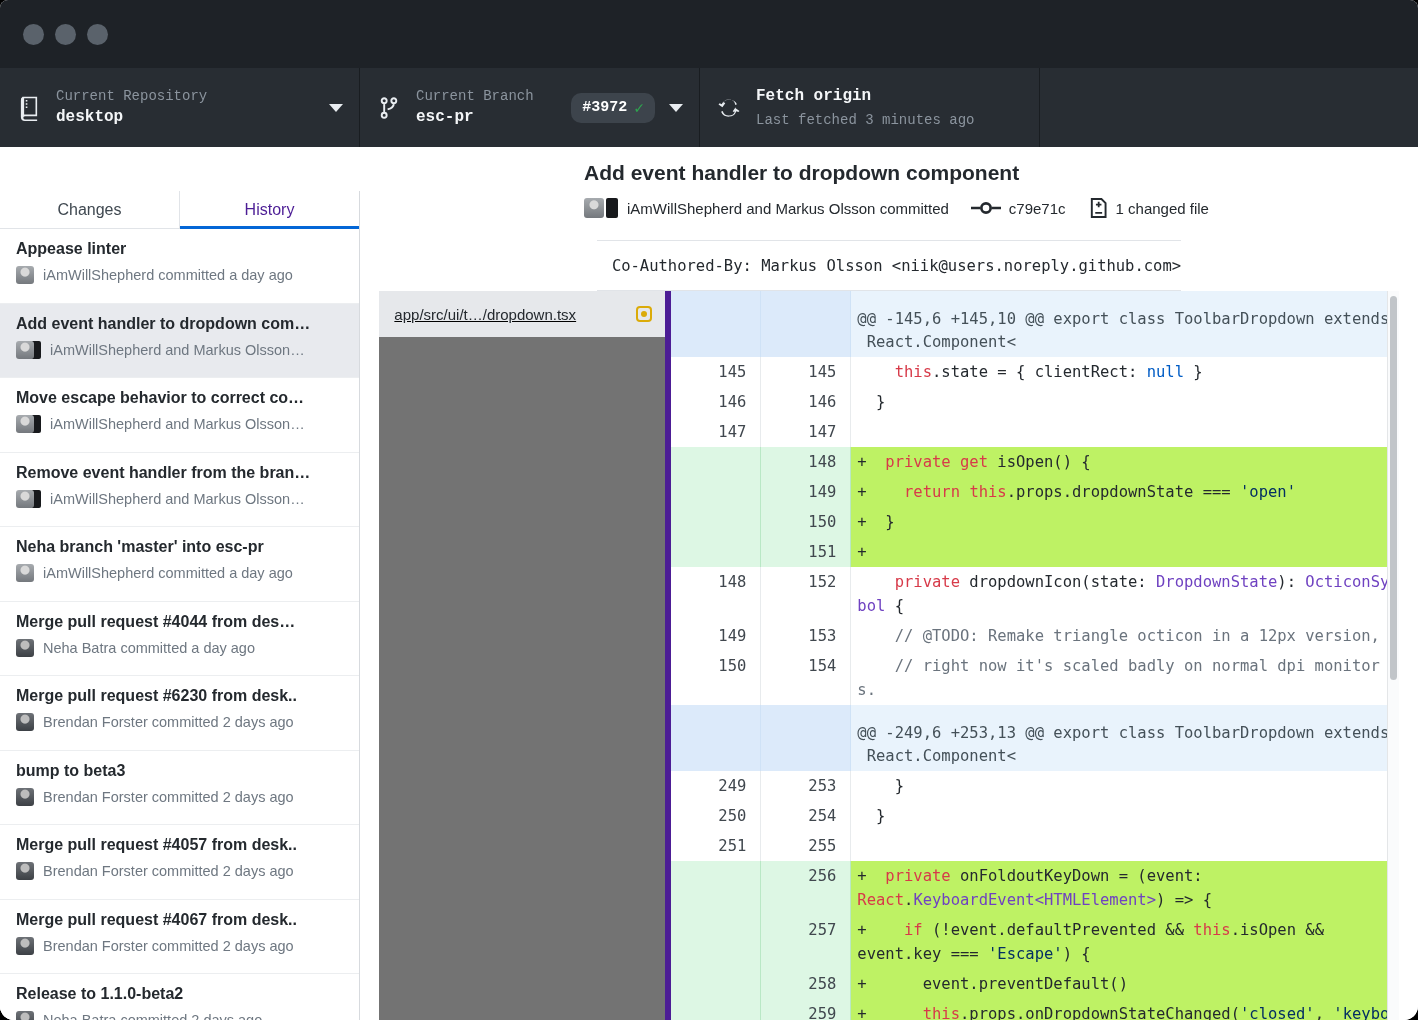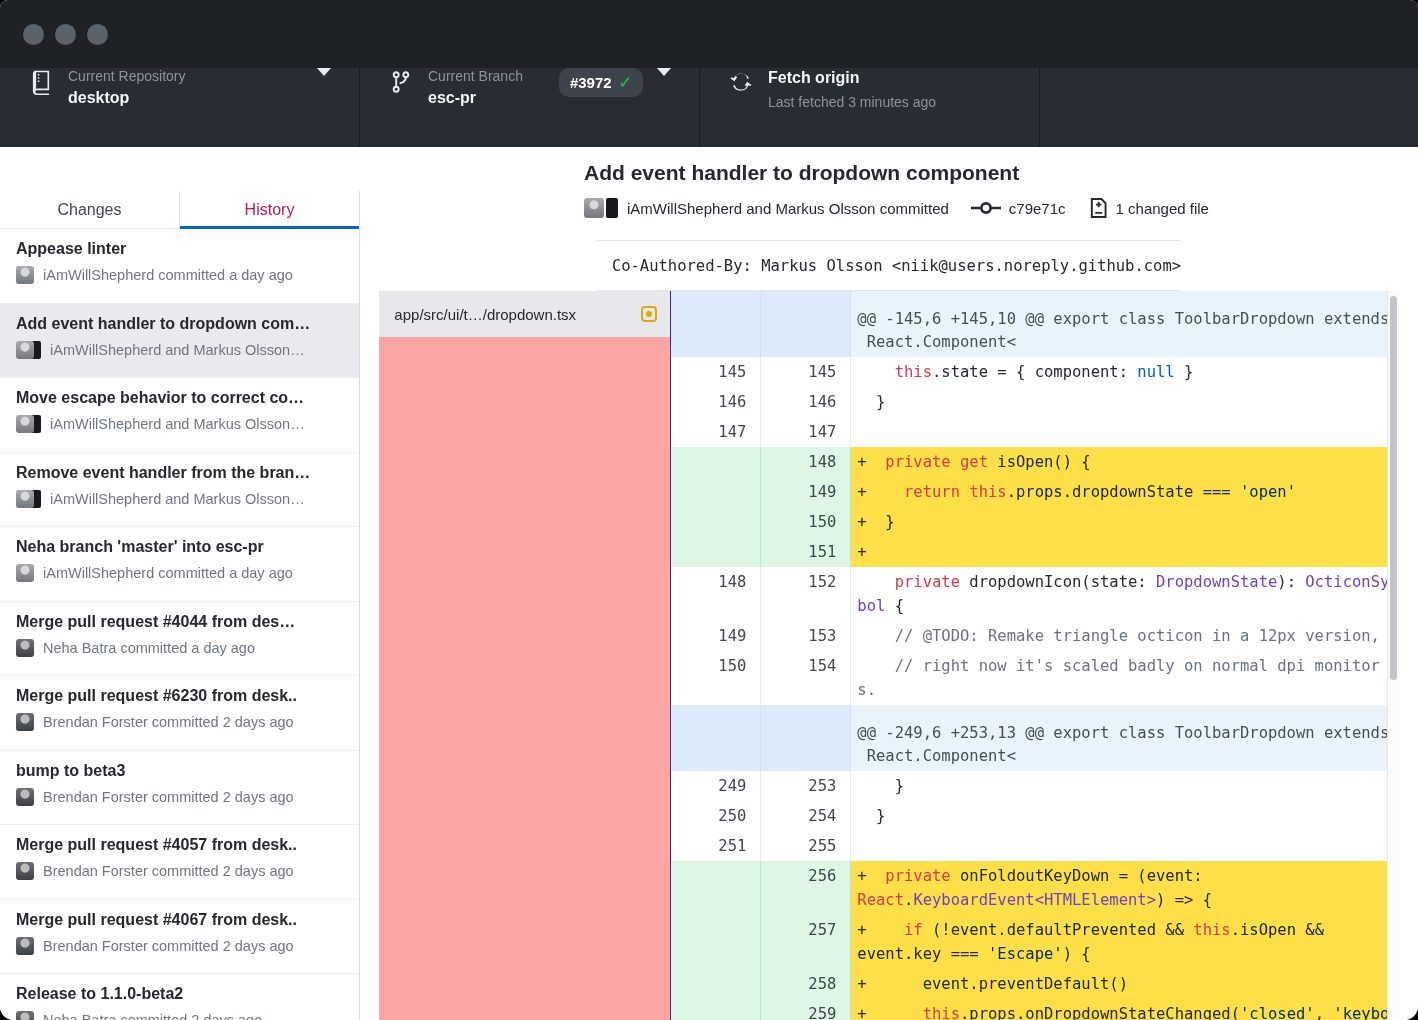--- a/index.html
+++ b/index.html
@@ -8,21 +8,21 @@
   .window { position:relative; width:1418px; height:1020px; background:#fff;
             border-radius:8px 8px 14px 14px; overflow:hidden; }
 
   
   .titlebar { height:68px; background:#1e2227; display:flex; align-items:center; padding-left:23px; }
   .traffic { display:flex; gap:11px; }
   .traffic .dot { width:21px; height:21px; border-radius:50%; background:#5a626b; }
 
   
   .toolbar { height:79px; background:#282d33; display:flex; }
-  .tb-section { display:flex; align-items:flex-start; border-right:1px solid #191d21; padding:0 28px; cursor:default; }
+  .tb-section { display:flex; align-items:center; border-right:1px solid #191d21; padding:0 16px; cursor:default;font-family:Liberation Mono, monospace; }
   .tb-repo { width:360px; } .tb-branch { width:340px; } .tb-fetch { width:340px; }
   .tb-rest { flex:1; }
   .tb-icon { width:26px; display:flex; justify-content:center; margin-right:14px; flex:none; }
   .tb-text { display:flex; flex-direction:column; line-height:1.25; min-width:0; }
   .tb-label { font-size:14px; color:#8b949e; }
   .tb-value { font-size:16px; font-weight:bold; color:#f4f6f8; margin-top:2px; }
   .caret { width:0; height:0; border-left:7px solid transparent; border-right:7px solid transparent;
            border-top:8px solid #e9edf1; margin-left:14px; flex:none; }
   .spacer { flex:1; }
   .badge { background:#3d444c; border-radius:10px; padding:5px 11px; display:flex; align-items:center; gap:7px; flex:none; }
@@ -31,21 +31,21 @@
 
   
   .content { display:flex; height:873px; background:#fff; }
 
   
   .sidebar { width:360px; border-right:1px solid #d7dade; display:flex; flex-direction:column; flex:none;margin-top:44px; }
   .tabs { height:38px; display:flex; border-bottom:1px solid #e1e4e8; flex:none; }
   .tab { flex:1; display:flex; align-items:center; justify-content:center; font-size:16px; color:#3f4850;
          position:relative; cursor:pointer; }
   .tab + .tab { border-left:1px solid #e1e4e8; }
-  .tab.active { color:#be185d; }
+  .tab.active { color:#4c1d95; }
   .tab.active::after { content:""; position:absolute; left:0; right:0; bottom:-1px; height:3px; background:#0366d6; }
   .commit-list { flex:1; overflow:hidden; }
   .commit-row { height:74.5px; padding:11px 16px 0 16px; border-bottom:1px solid #eceef0; background:#fff; }
   .commit-row.selected { background:#e8eaee; }
   .commit-title { font-size:16px; font-weight:bold; color:#24292e; white-space:nowrap; overflow:hidden; }
   .commit-byline { display:flex; align-items:center; gap:9px; margin-top:8px; color:#6e7781; font-size:14.5px;
                    white-space:nowrap; overflow:hidden; }
   .avatar { width:18px; height:18px; border-radius:3px; flex:none;
             background:radial-gradient(circle at 50% 34%, #d9d9d9 0 4px, rgba(0,0,0,0) 5px),
                        linear-gradient(180deg,#a7abaf 0%, #74787d 100%); }
@@ -61,36 +61,36 @@
   .ch-title { font-size:21px; font-weight:bold; color:#24292e; }
   .ch-meta { display:flex; align-items:center; margin-top:12px; font-size:15px; color:#24292e; }
   .ch-meta .avatar-duo { margin-right:9px; }
   .meta-ic { display:flex; align-items:center; margin:0 8px 0 22px; }
   .commit-desc { height:51px; border-top:1px solid #e1e4e8; border-bottom:1px solid #e1e4e8;
                  display:flex; align-items:center; padding-left:15px;
                  font-family:"DejaVu Sans Mono", monospace; font-size:15.5px; color:#24292e; }
   .body-row { flex:1; display:flex; min-height:0; }
 
   
-  .filelist { width:292px; border-right:1px solid #4c1d95; flex:none; background:#fca5a5; }
+  .filelist { width:292px; border-right:6px solid #4c1d95; flex:none; background:#737373;text-decoration:underline; }
   .file-row { height:46px; background:#e6e8eb; display:flex; align-items:center; padding:0 13px 0 15px; gap:10px; }
   .file-path { flex:1; font-size:15px; color:#24292e; white-space:nowrap; overflow:hidden; }
   .status-mod { width:16px; height:16px; border:2px solid #dbab09; border-radius:4px; position:relative; flex:none; }
   .status-mod::after { content:""; position:absolute; left:3px; top:3px; width:6px; height:6px; border-radius:50%; background:#dbab09; }
 
   
   .diff { flex:1; position:relative; overflow:hidden; background:#fff;
           font-family:"DejaVu Sans Mono", monospace; font-size:15.5px; }
   .drow { display:flex; }
   .gut { width:90px; flex:none; text-align:right; padding:3px 14px 3px 0; line-height:24px; color:#40474e; }
   .code { flex:1; padding:3px 0 3px 6px; line-height:24px; white-space:pre; overflow:hidden; min-width:0; }
   .drow.ctx  { background:#fff; }
   .drow.ctx .gut  { border-right:1px solid #e8ebed; }
   .drow.add  .gut { background:#ddf7e4; border-right:1px solid #b9e8c5; }
-  .drow.add  .code{ background:#fde047; }
+  .drow.add  .code{ background:#bef264; }
   .drow.hunk .gut { background:#dceafa; border-right:1px solid #cfe2f6; padding-top:4px; padding-bottom:3px; line-height:23px; }
   .drow.hunk .code{ background:#e9f3fc; padding-top:17px; padding-bottom:3px; line-height:23px; }
   .c-p{color:#24292e} .c-k{color:#d73a49} .c-t{color:#6f42c1} .c-s{color:#032f62}
   .c-n{color:#005cc5} .c-c{color:#6a737d} .c-h{color:#445058}
 
   .vscroll { position:absolute; top:0; right:0; width:12px; height:100%; background:#fafbfc; border-left:1px solid #e4e6e8; }
   .vthumb { position:absolute; top:5px; left:2px; width:7px; height:384px; border-radius:4px; background:#c1c5c9; }
 
   
   svg { display:block; }
@@ -298,21 +298,21 @@
         <div class="diff">
           <div id="diff-rows">
               <div class="drow hunk">
                 <div class="gut"></div>
                 <div class="gut"></div>
                 <div class="code"><div class="cline"><span class="c-h">@@ -145,6 +145,10 @@ export class ToolbarDropdown extends</span></div><div class="cline"><span class="c-h"> React.Component&lt;</span></div></div>
               </div>
               <div class="drow ctx">
                 <div class="gut">145</div>
                 <div class="gut">145</div>
-                <div class="code"><div class="cline"><span class="c-p">    </span><span class="c-k">this</span><span class="c-p">.state = { component: </span><span class="c-n">null</span><span class="c-p"> }</span></div></div>
+                <div class="code"><div class="cline"><span class="c-p">    </span><span class="c-k">this</span><span class="c-p">.state = { clientRect: </span><span class="c-n">null</span><span class="c-p"> }</span></div></div>
               </div>
               <div class="drow ctx">
                 <div class="gut">146</div>
                 <div class="gut">146</div>
                 <div class="code"><div class="cline"><span class="c-p">  }</span></div></div>
               </div>
               <div class="drow ctx">
                 <div class="gut">147</div>
                 <div class="gut">147</div>
                 <div class="code"><div class="cline">&nbsp;</div></div>

